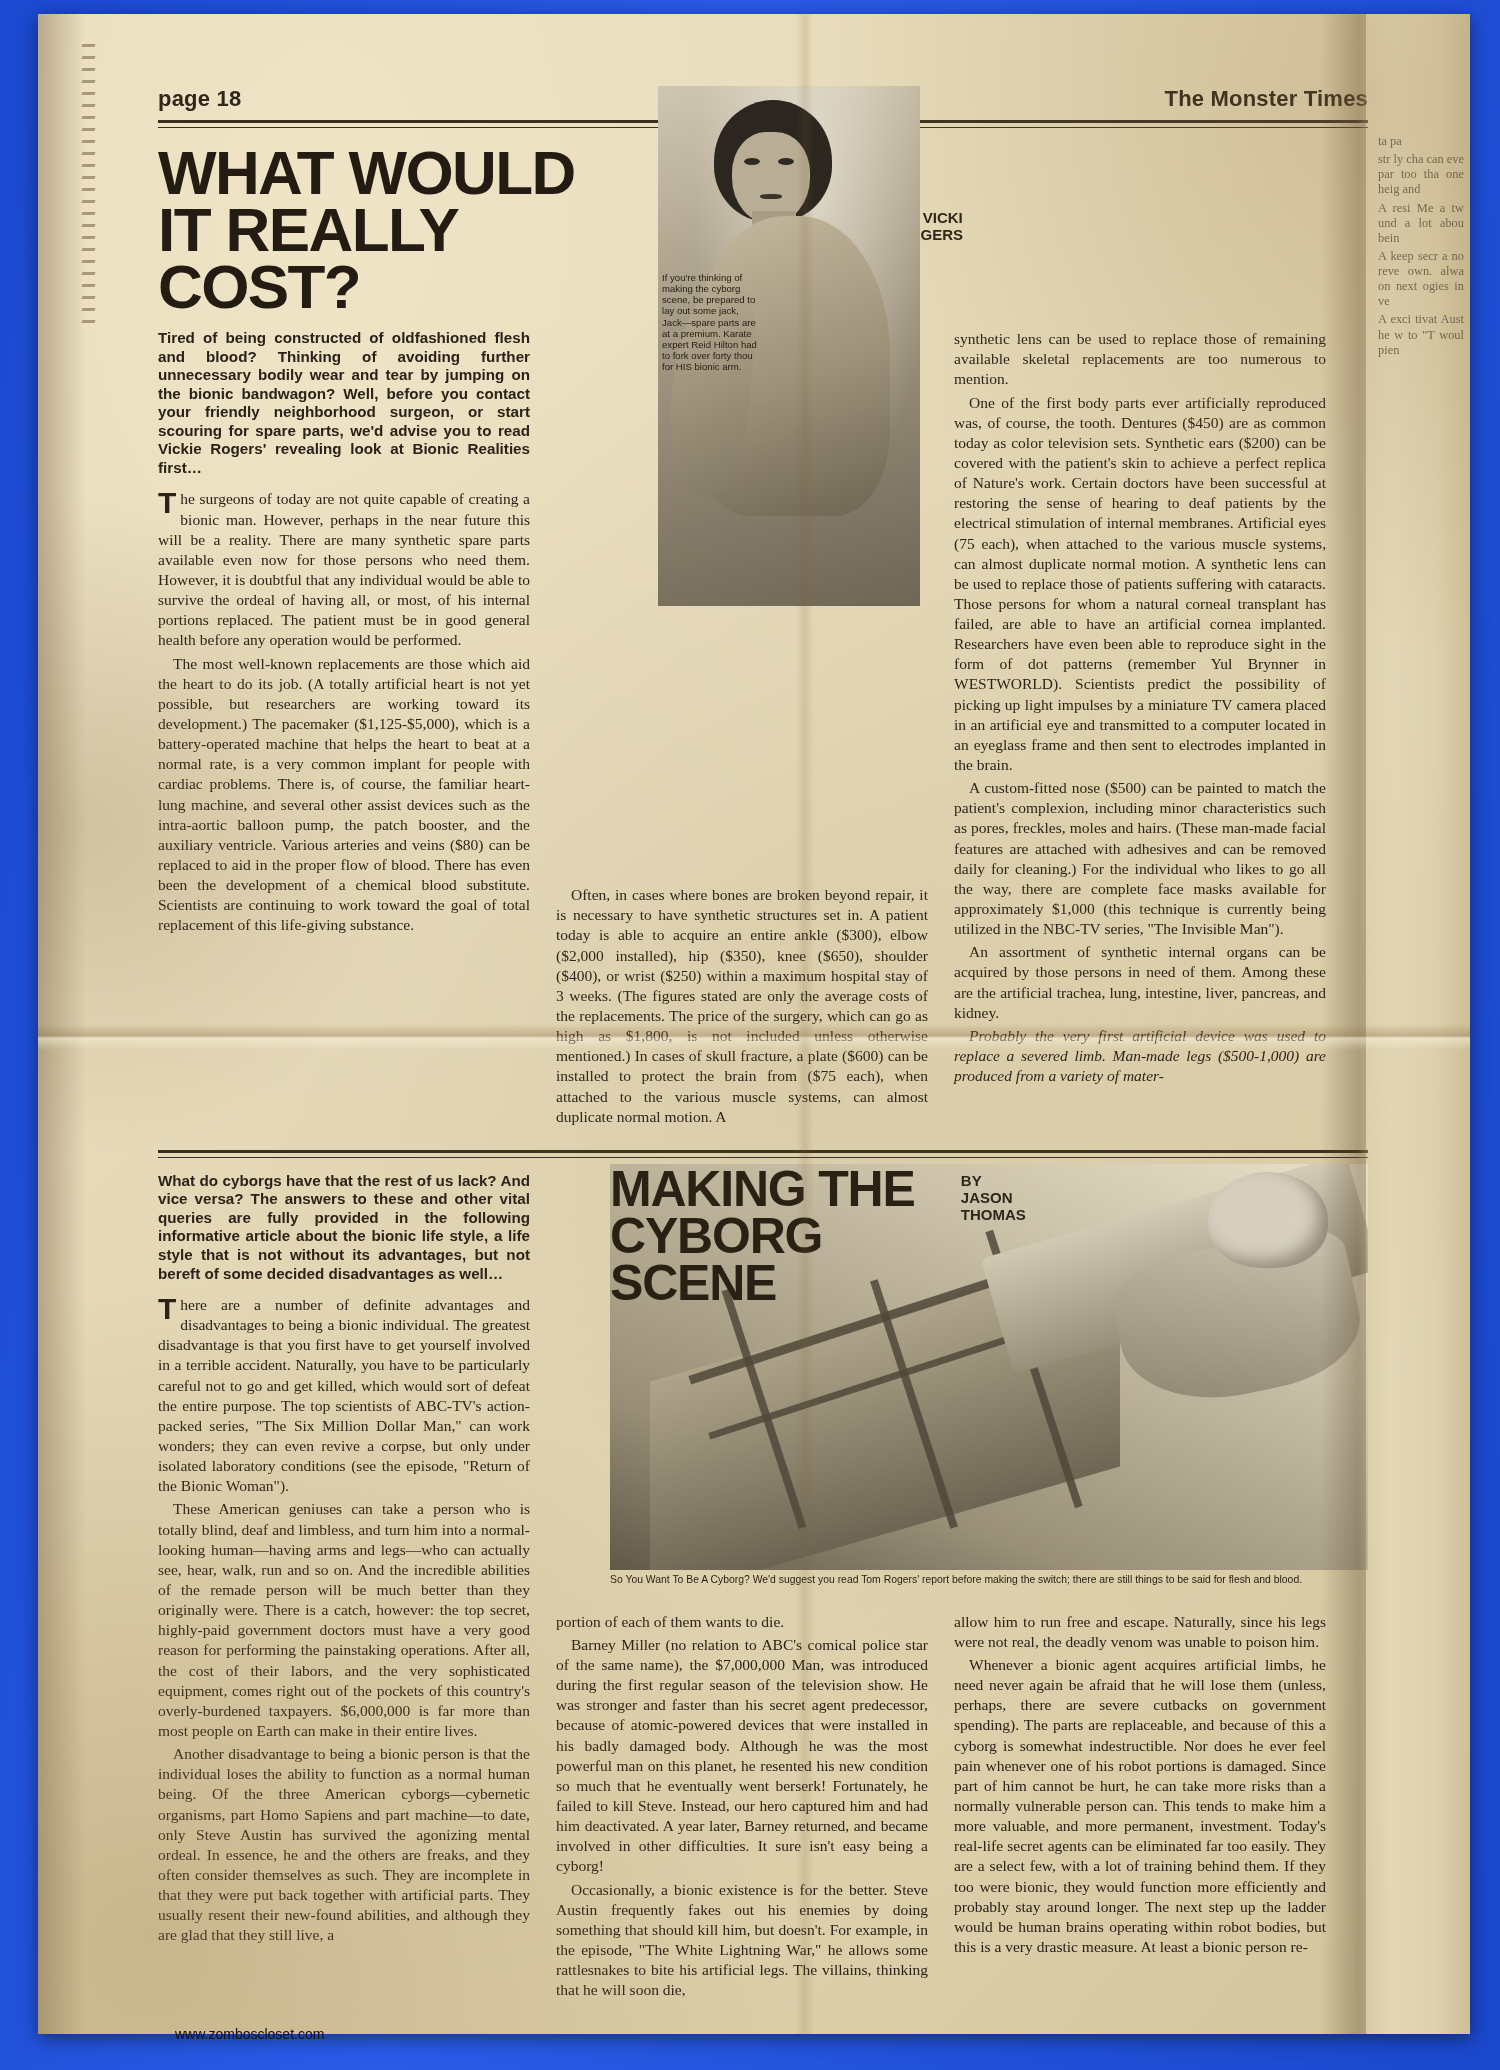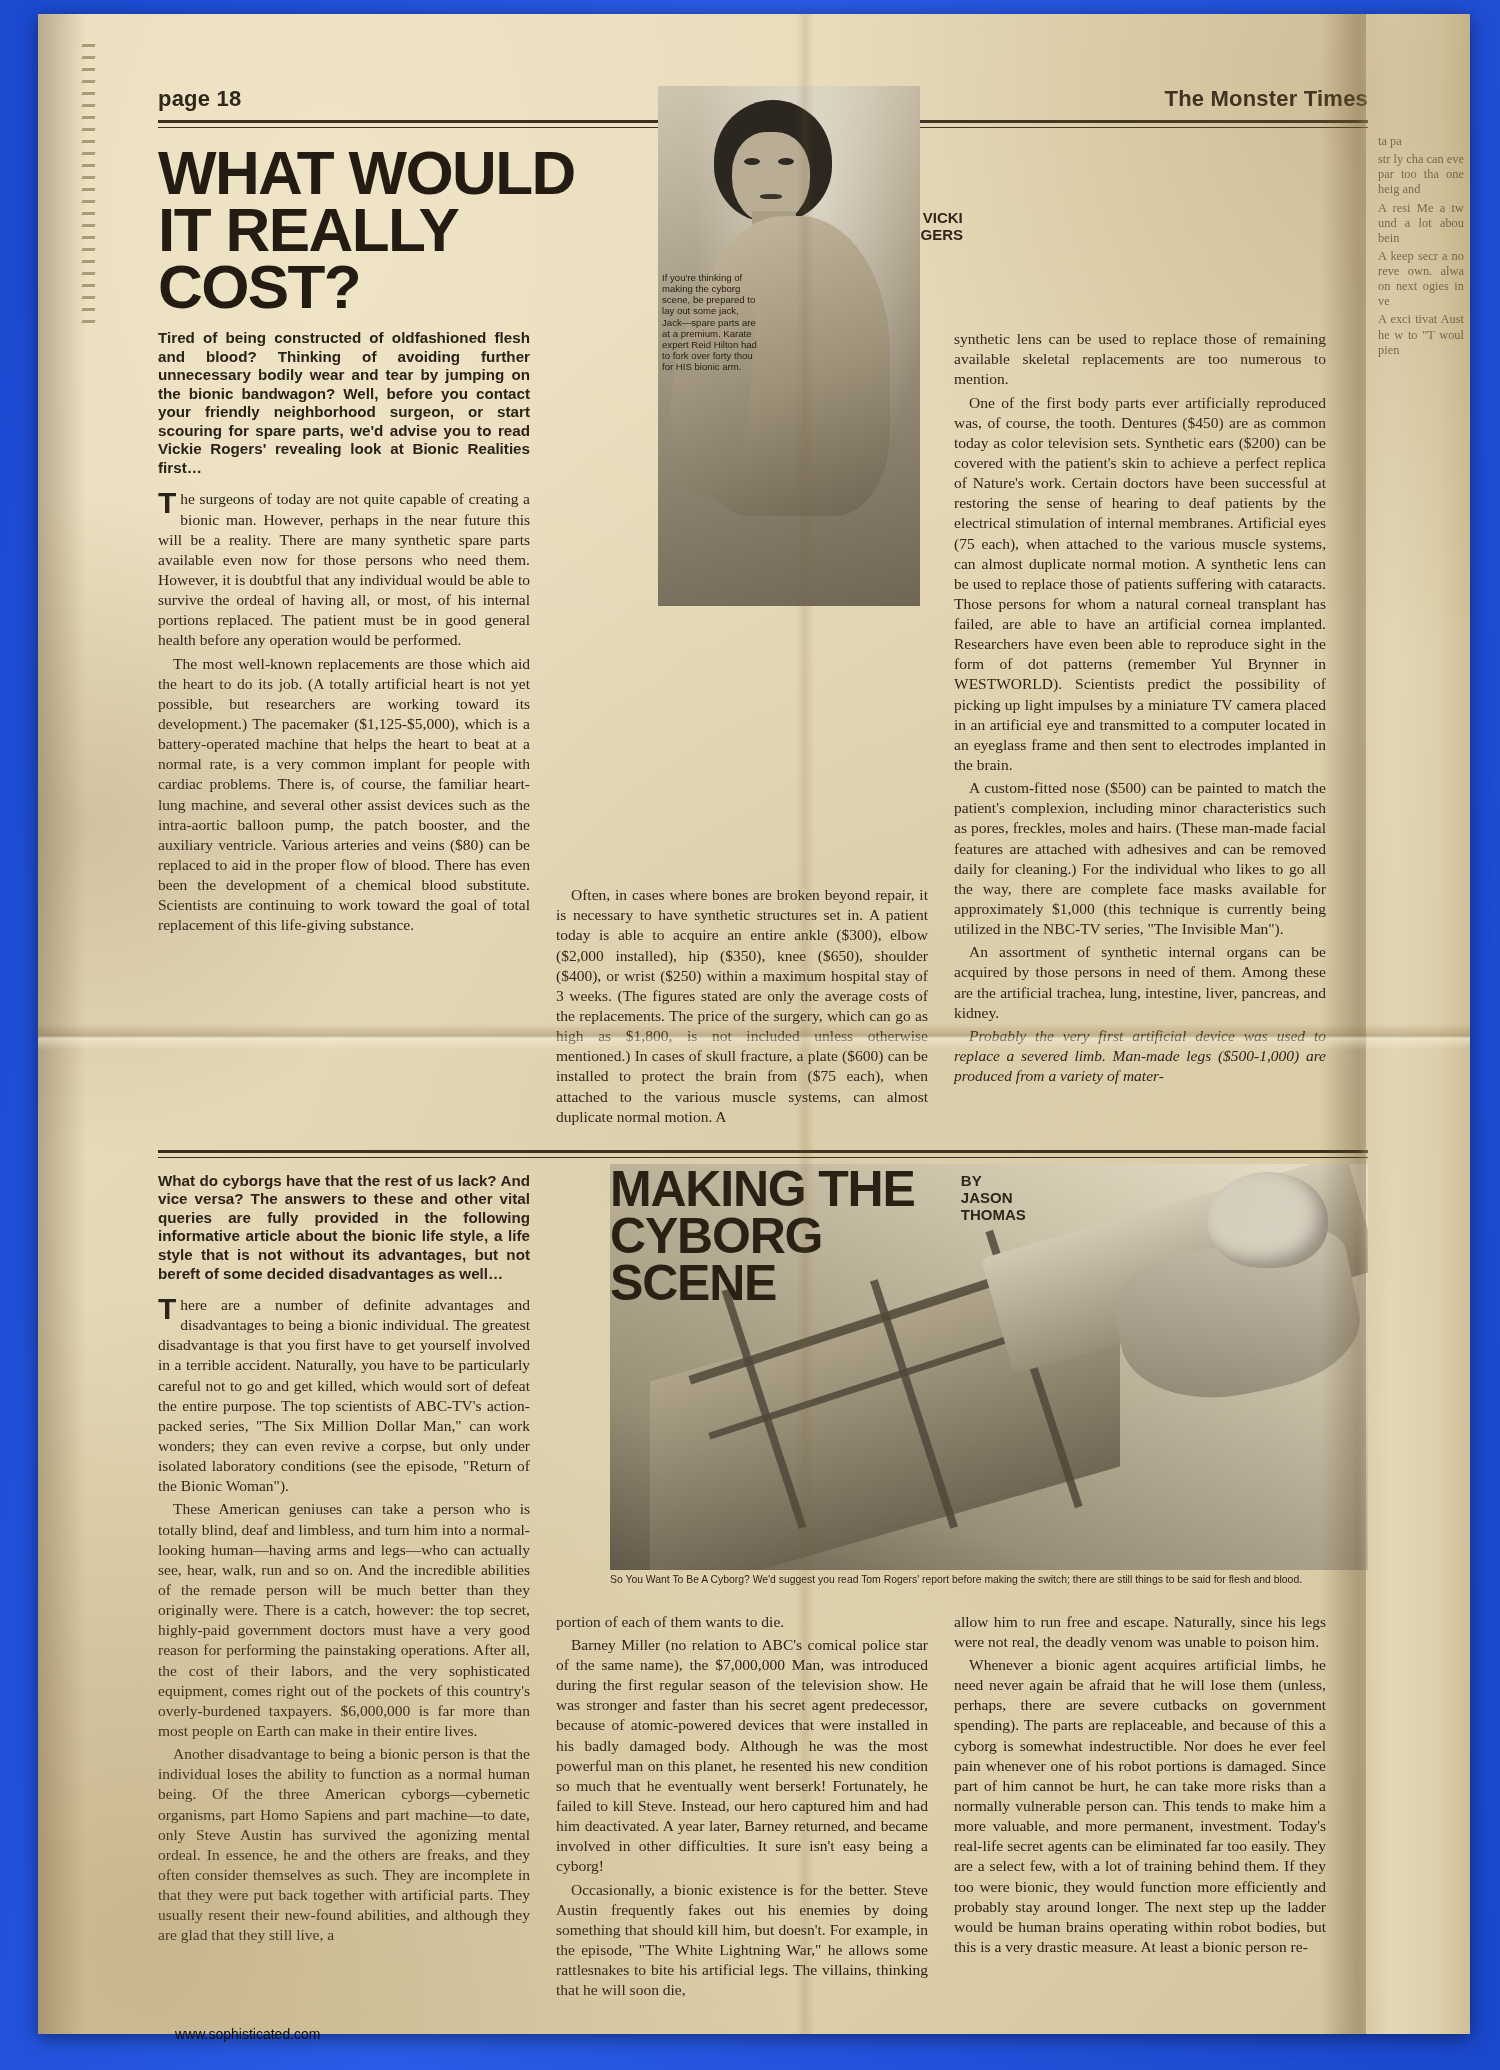--- a/index.html
+++ b/index.html
@@ -545,13 +545,13 @@
     <p>str ly cha can eve par too tha one heig and</p>
     <p>A resi Me a tw und a lot abou bein</p>
     <p>A keep secr a no reve own. alwa on next ogies in ve</p>
     <p>A exci tivat Aust he w to "T woul pien</p>
   </div>
 
   <div class="fold-h"></div>
   <div class="fold-v"></div>
 </div>
 
-<div class="footer-url">www.sophisticated.com</div>
+<div class="footer-url">www.zomboscloset.com</div>
 
 </body></html>

